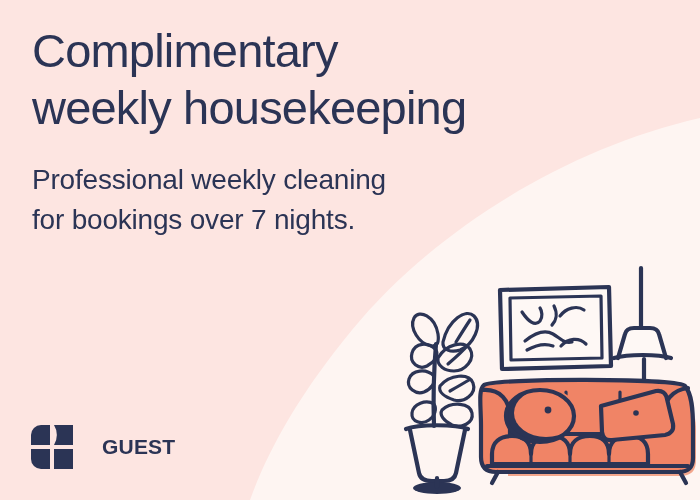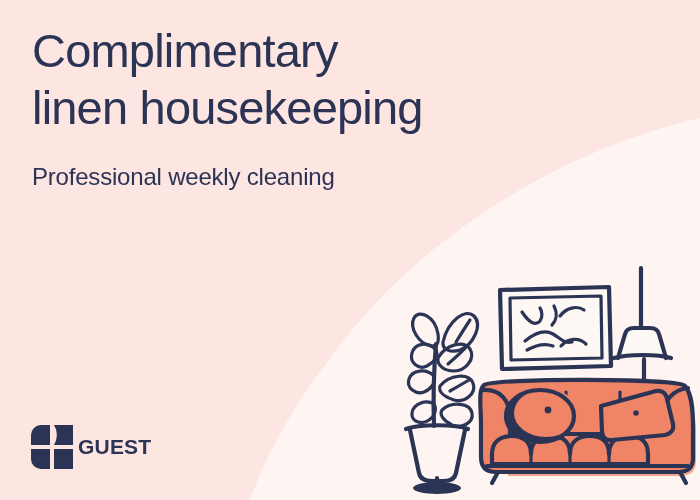--- a/index.html
+++ b/index.html
@@ -46,34 +46,34 @@
   .headline .line { display: block; }
 
   .subhead {
     position: absolute;
     left: 32px;
     top: 160px;
     width: 420px;
     margin: 0;
     color: #2B3455;
     font-weight: 400;
-    font-size: 24px;
+    font-size: 28px;
     line-height: 1.42;
     letter-spacing: -0.2px;
   }
   .subhead .line { display: block; }
 
   
   .logo {
     position: absolute;
     left: 30px;
     top: 424px;
     display: flex;
     align-items: center;
-    gap: 4px;
+    gap: 28px;
   }
   .logo-mark { display: block; }
   .logo-word {
     display: flex;
     flex-direction: column;
     color: #2B3455;
     font-weight: 700;
     font-size: 21px;
     line-height: 1.04;
     letter-spacing: 0.2px;
@@ -97,25 +97,26 @@
 
   <svg class="bg-sweep" width="700" height="500" viewBox="0 0 700 500" aria-hidden="true">
     <rect x="0" y="0" width="700" height="500" fill="#FDE5E1"></rect>
     <path d="M700,118 C560,150 430,235 352,330 C300,393 268,450 250,500 L700,500 Z" fill="#FEF5F2"></path>
   </svg>
 
   <div class="content">
 
     <h1 class="headline">
       <span class="line">Complimentary</span>
-      <span class="line">linen housekeeping</span>
+      <span class="line">weekly housekeeping</span>
     </h1>
 
     <p class="subhead">
       <span class="line">Professional weekly cleaning</span>
+      <span class="line">for bookings over 7 nights.</span>
     </p>
 
     <div class="logo">
       <svg class="logo-mark" width="44" height="46" viewBox="0 0 44 46" aria-hidden="true">
         <g fill="#2B3455">
 
           <path d="M20,1 L20,21 L1,21 L1,11 A10,10 0 0 1 11,1 Z"></path>
 
           <path d="M24,1 L43,1 L43,21 L24,21 A19,19 0 0 0 24,1 Z"></path>
 

